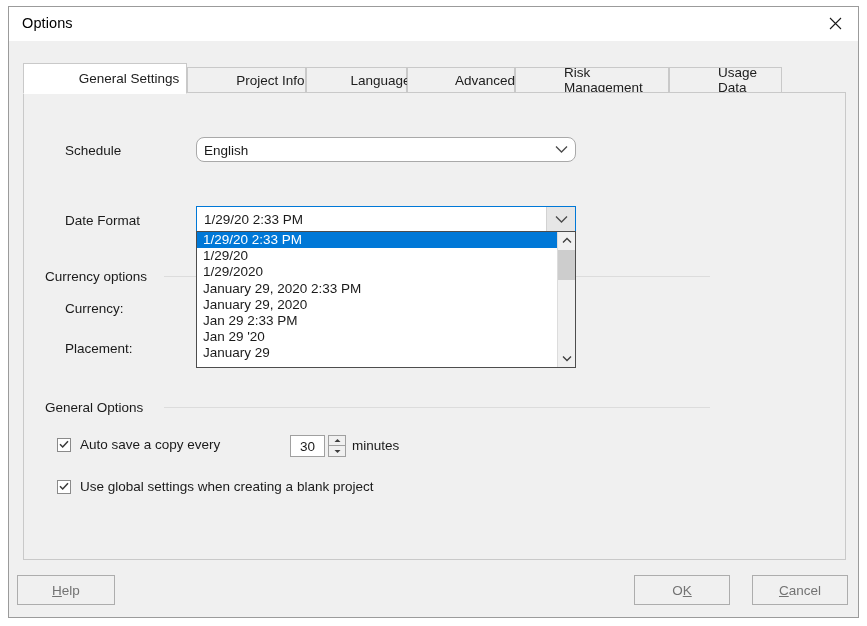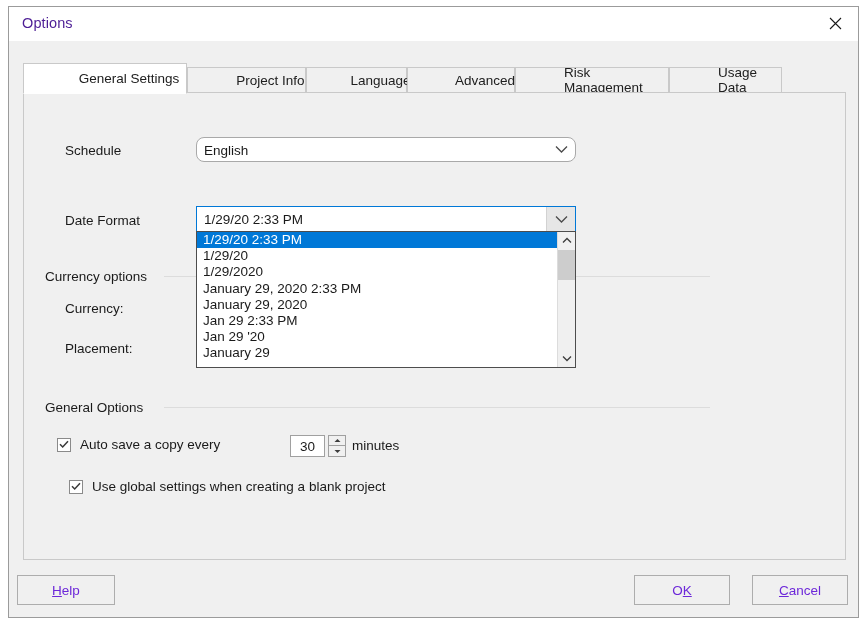--- a/index.html
+++ b/index.html
@@ -31,21 +31,21 @@
     width: 100%;
     height: 34px;
     background: #ffffff;
     box-sizing: border-box;
   }
   .title-text {
     position: absolute;
     left: 13px;
     top: 8px;
     font-size: 14.5px;
-    color: #4c1d95;
+    color: #000000;
     letter-spacing: .1px;
   }
   .close-btn {
     position: absolute;
     right: 0; top: 0;
     width: 46px; height: 33px;
     display: flex;
     align-items: center;
     justify-content: center;
     cursor: default;
@@ -248,21 +248,21 @@
   
   .btn {
     position: absolute;
     box-sizing: border-box;
     background: #f0f0f0;
     border: 1px solid #adadad;
     display: flex;
     align-items: center;
     justify-content: center;
     font-size: 13.5px;
-    color: #6d28d9;
+    color: #737373;
     cursor: default;
   }
   .btn u { text-underline-offset: 1px; }
 </style>
 </head>
 <body>
 
 <div class="window">
 
   <div class="titlebar">
@@ -370,21 +370,21 @@
           </svg>
       </div>
       <div class="spin-btn down">
         <svg width="7" height="5" viewBox="0 0 7 5">
             <path d="M0.5 1 L3.5 4 L6.5 1 Z" fill="#3c3c3c"></path>
           </svg>
       </div>
     </div>
     <div class="lbl" style="left:328px;top:345px;">minutes</div>
 
-    <div class="cbrow" style="left:33px;top:386px;margin-left:12px;">
+    <div class="cbrow" style="left:33px;top:386px;">
       <span class="cbox">
         <svg width="10" height="9" viewBox="0 0 10 9">
             <path d="M1 4.3 L3.7 7 L9 1.2" stroke="#3a3a3a" stroke-width="1.5" fill="none"></path>
           </svg>
       </span>
       <span class="cblabel">Use global settings when creating a blank project</span>
     </div>
 
   </div>
 

